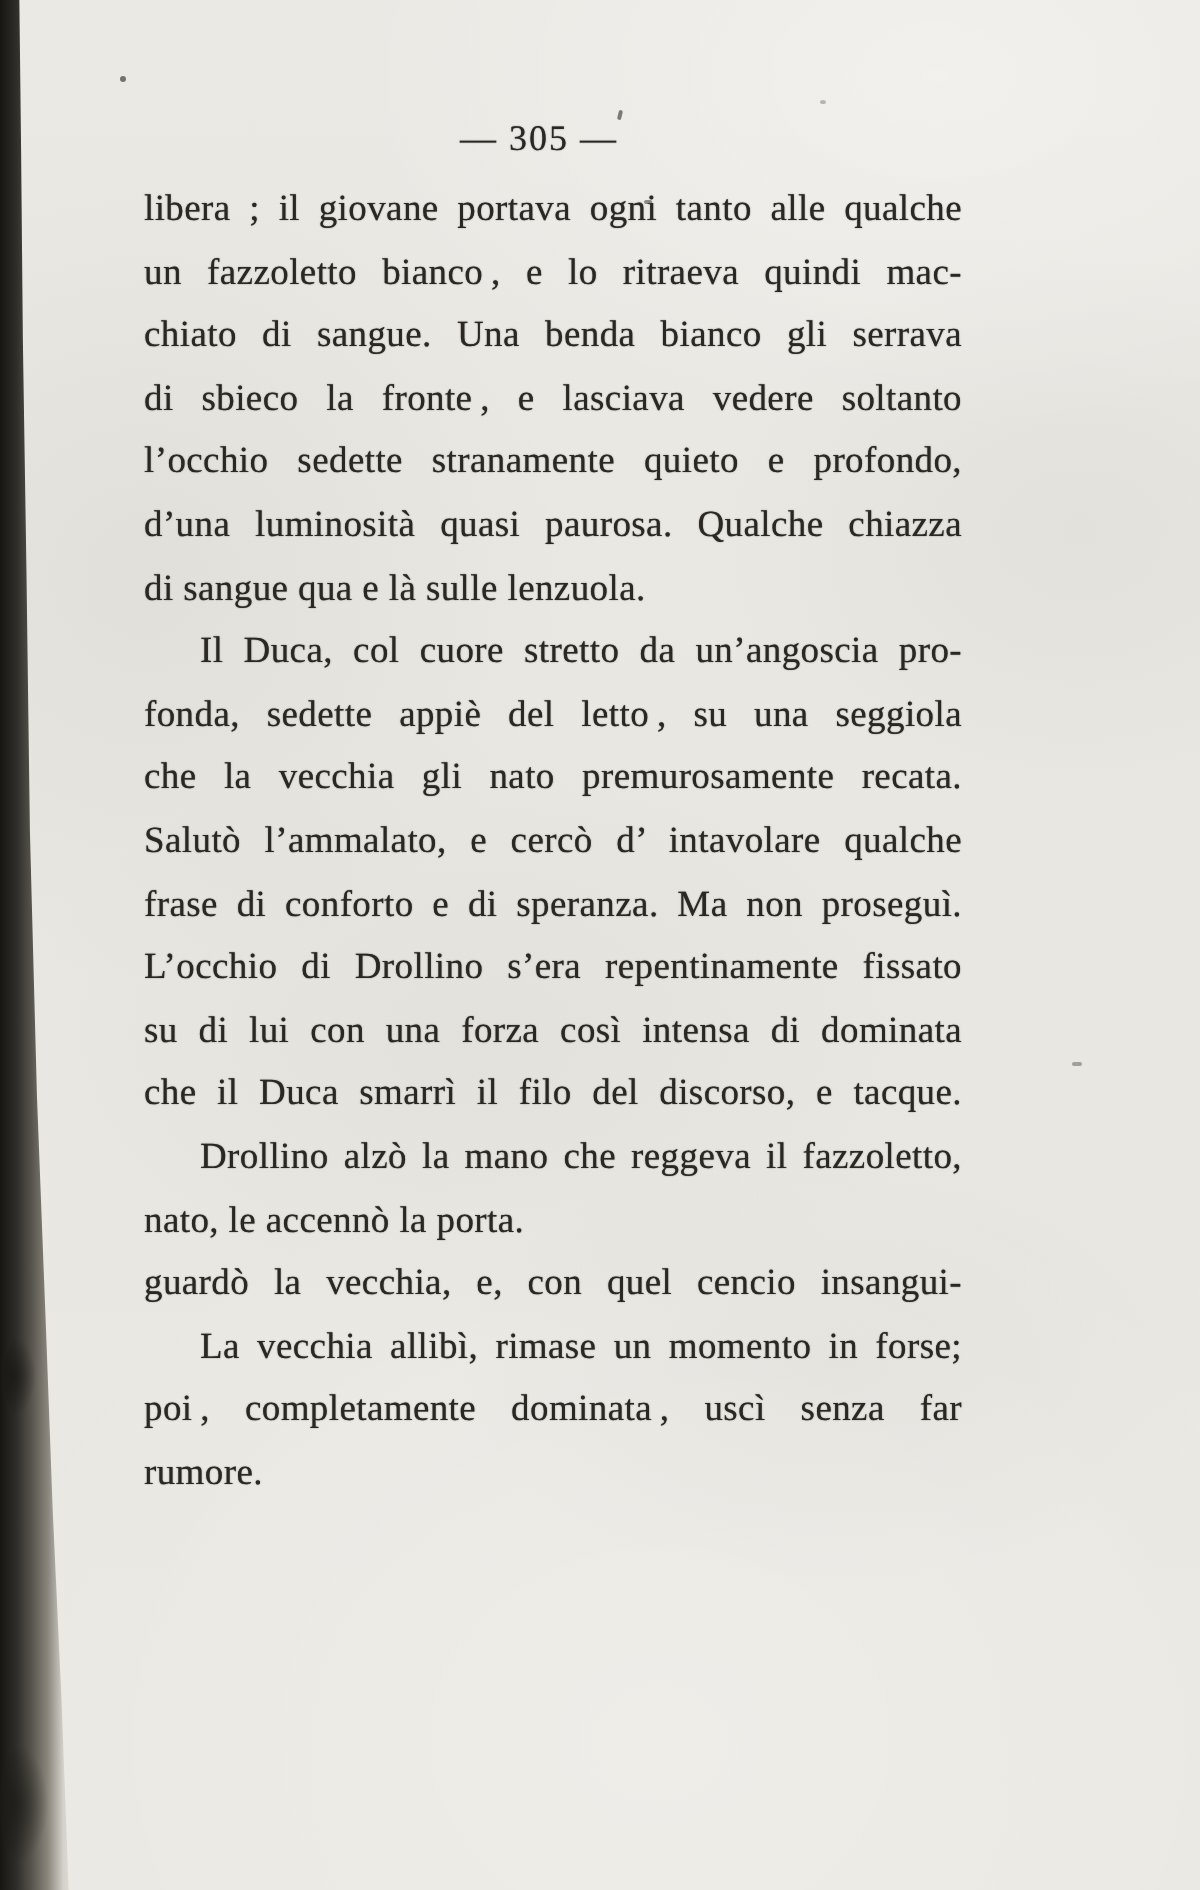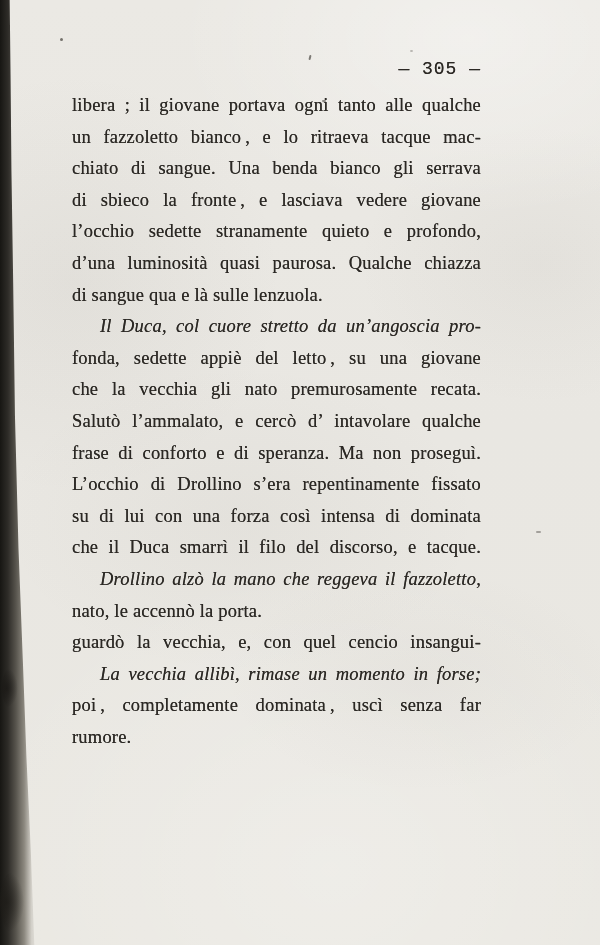--- a/index.html
+++ b/index.html
@@ -67,62 +67,60 @@
     position: absolute;
     left: 72px; top: 56px;
     width: 409px;
     font-family: "Liberation Serif", "DejaVu Serif", serif;
     font-size: 18.5px;
     color: #2b2824;
     text-shadow: 0 0 0.6px rgba(43,40,36,0.8);
   }
 
   .page-header {
-    text-align: right;
+    text-align: center;
     line-height: 26px;
     font-size: 18px;
     letter-spacing: 1px;
     margin-left: -14px;
     margin-bottom: 8px;
-    font-family: Liberation Mono, monospace;
   }
 
   .line {
     line-height: 31.6px;
     text-align: justify;
     text-align-last: justify;
     letter-spacing: 0.2px;
     white-space: normal;
   }
   .line.last {
     text-align: left;
     text-align-last: left;
   }
   .line.indent {
     padding-left: 28px;
-    font-style: italic;
   }
 </style>
 </head>
 <body>
 
 <div class="scan">
 
   <div class="content">
     <div class="page-header">— 305 —</div>
 
     <div class="line">libera ; il giovane portava ogni tanto alle qualche</div>
-    <div class="line">un fazzoletto bianco , e lo ritraeva tacque mac-</div>
+    <div class="line">un fazzoletto bianco , e lo ritraeva quindi mac-</div>
     <div class="line">chiato di sangue. Una benda bianco gli serrava</div>
-    <div class="line">di sbieco la fronte , e lasciava vedere giovane</div>
+    <div class="line">di sbieco la fronte , e lasciava vedere soltanto</div>
     <div class="line">l’occhio sedette stranamente quieto e profondo,</div>
     <div class="line">d’una luminosità quasi paurosa. Qualche chiazza</div>
     <div class="line last">di sangue qua e là sulle lenzuola.</div>
     <div class="line indent">Il Duca, col cuore stretto da un’angoscia pro-</div>
-    <div class="line">fonda, sedette appiè del letto , su una giovane</div>
+    <div class="line">fonda, sedette appiè del letto , su una seggiola</div>
     <div class="line">che la vecchia gli nato premurosamente recata.</div>
     <div class="line">Salutò l’ammalato, e cercò d’ intavolare qualche</div>
     <div class="line">frase di conforto e di speranza. Ma non proseguì.</div>
     <div class="line">L’occhio di Drollino s’era repentinamente fissato</div>
     <div class="line">su di lui con una forza così intensa di dominata</div>
     <div class="line">che il Duca smarrì il filo del discorso, e tacque.</div>
     <div class="line indent">Drollino alzò la mano che reggeva il fazzoletto,</div>
     <div class="line last">nato, le accennò la porta.</div>
     <div class="line">guardò la vecchia, e, con quel cencio insangui-</div>
     <div class="line indent">La vecchia allibì, rimase un momento in forse;</div>

